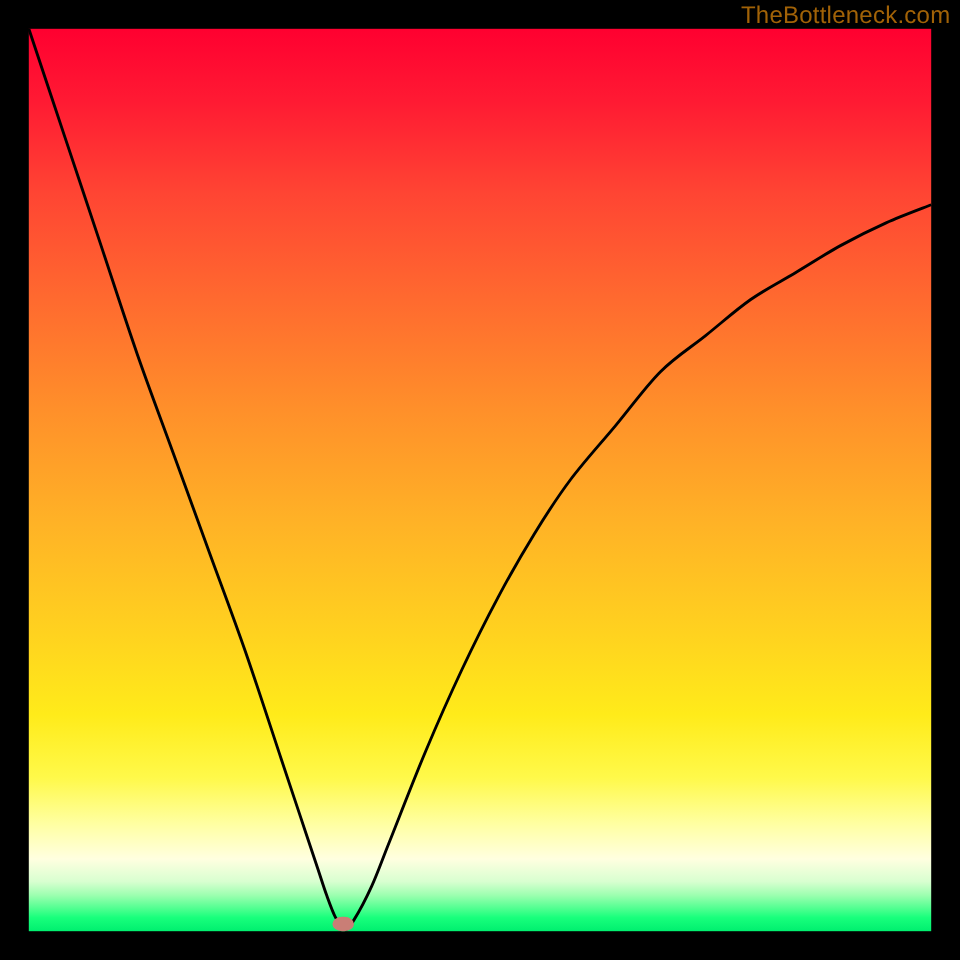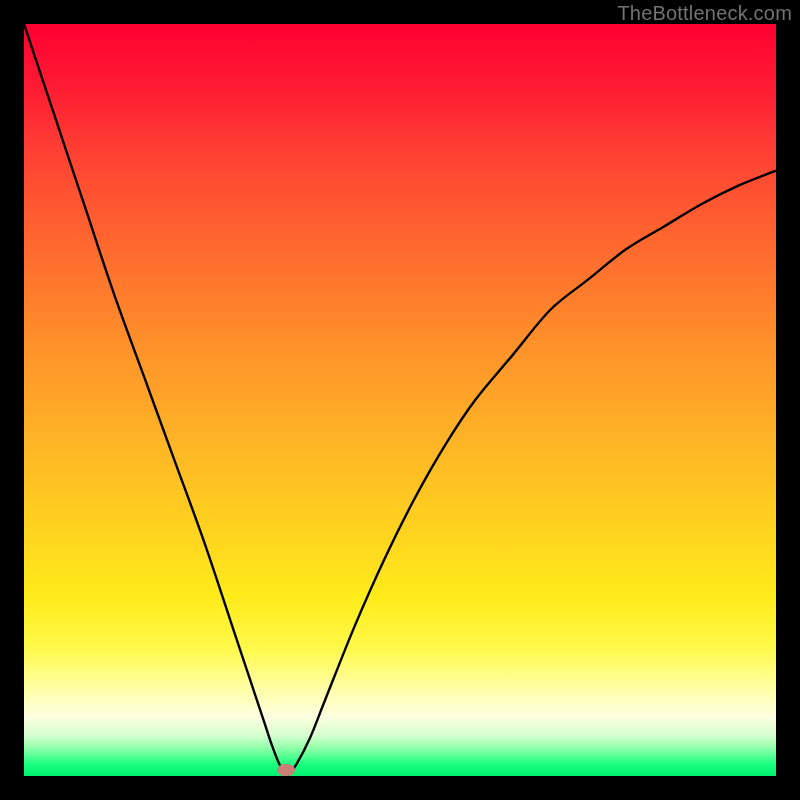--- a/index.html
+++ b/index.html
@@ -46,21 +46,21 @@
     height: 12px;
     border-radius: 8px / 6px;
     background: #c97e76;
     transform: translate(-50%, -50%);
   }
 
   .watermark {
     position: absolute;
     top: 2px;
     right: 8px;
-    color: #737373;
+    color: #a16207;
     font-size: 20px;
     font-weight: 500;
     letter-spacing: 0.2px;
   }
 </style>
 </head>
 <body>
 
 <div class="frame"></div>
 

